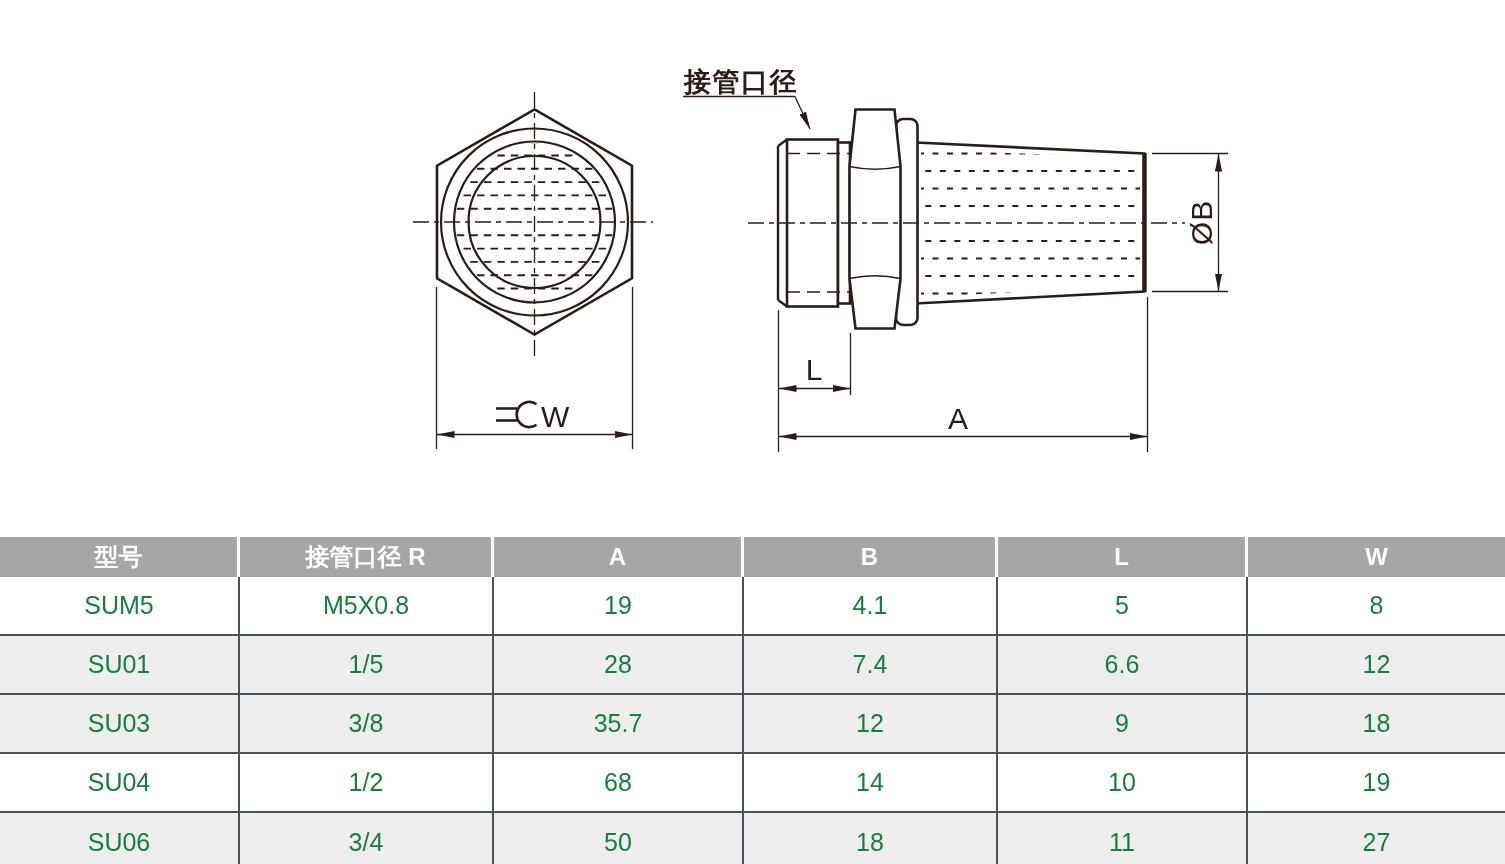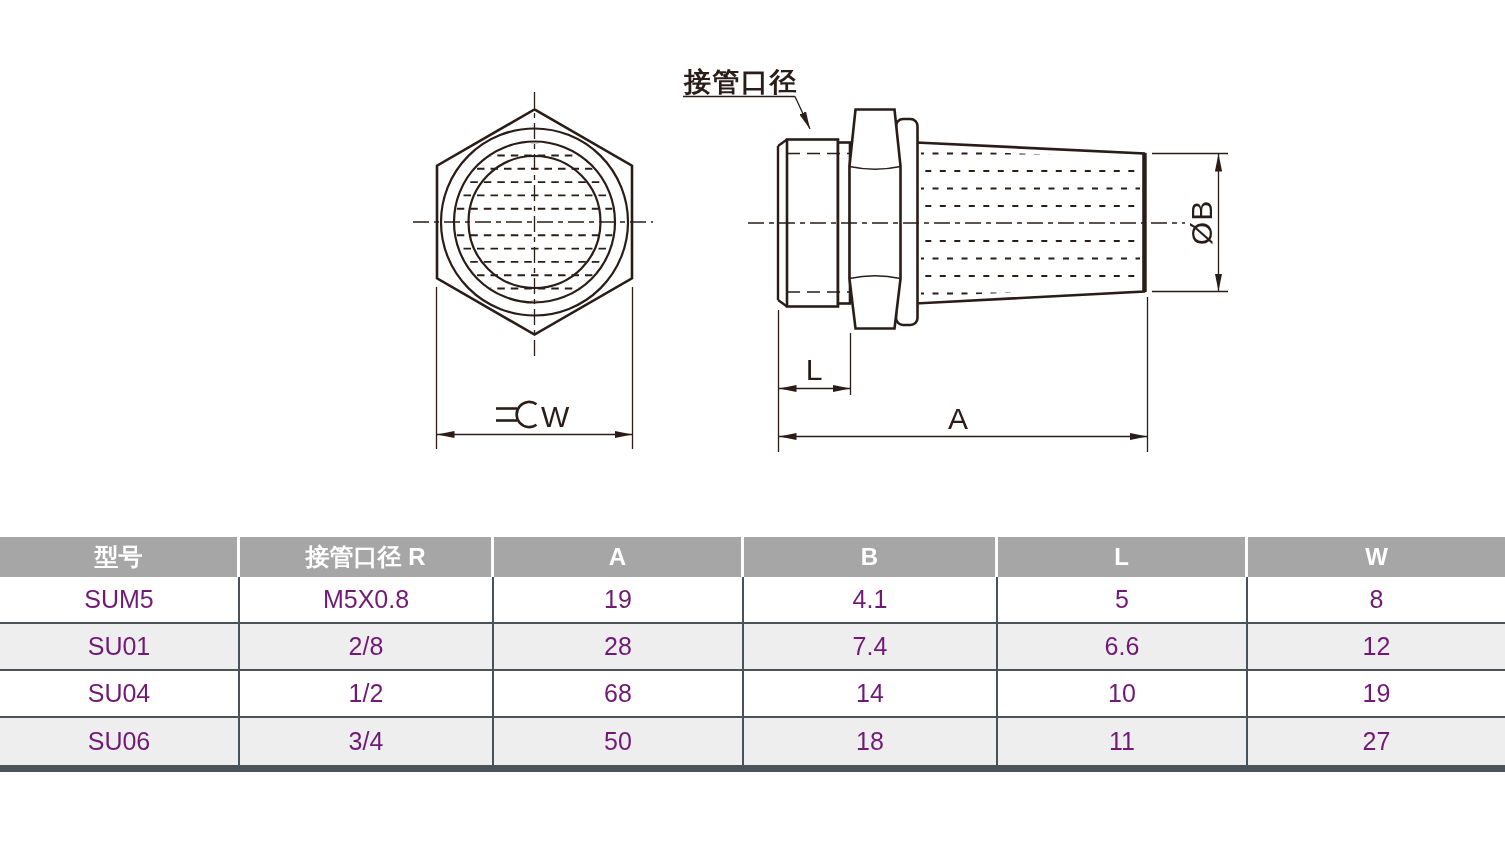--- a/index.html
+++ b/index.html
@@ -20,22 +20,22 @@
   #table-wrap{position:absolute;left:0;top:537px;width:1505px;border-bottom:7px solid #4a525a;}
   table{width:1505px;border-collapse:separate;border-spacing:0;table-layout:fixed;}
   th{
     background:#a6a6a6;color:#ffffff;font-size:24px;font-weight:bold;
     height:40px;text-align:center;vertical-align:middle;padding:0;
     border-right:3px solid #ffffff;
     margin-top:13px;
   }
   th:last-child{border-right:none;}
   td{
-    font-size:25px;color:#701a75;height:37px;text-align:center;vertical-align:middle;
-    padding:4px;border-right:2px solid #4a525a;border-bottom:2px solid #4a525a;
+    font-size:25px;color:#15803d;height:37px;text-align:center;vertical-align:middle;
+    padding:10px;border-right:2px solid #4a525a;border-bottom:2px solid #4a525a;
     background:#ffffff;
   }
   td:last-child{border-right:none;}
   tr.alt td{background:#eeeeef;margin-left:20px;}
   tr:last-child td{border-bottom:none;height:39px;}
 </style>
 </head>
 <body>
 
 <svg id="drawing" width="1505" height="537" viewBox="0 0 1505 537">
@@ -175,25 +175,33 @@
       <tr>
         <td>SUM5</td>
         <td>M5X0.8</td>
         <td>19</td>
         <td>4.1</td>
         <td>5</td>
         <td>8</td>
       </tr>
       <tr class="alt">
         <td>SU01</td>
-        <td>2/8</td>
+        <td>1/5</td>
         <td>28</td>
         <td>7.4</td>
         <td>6.6</td>
         <td>12</td>
+      </tr>
+      <tr class="alt">
+        <td>SU03</td>
+        <td>3/8</td>
+        <td>35.7</td>
+        <td>12</td>
+        <td>9</td>
+        <td>18</td>
       </tr>
       <tr>
         <td>SU04</td>
         <td>1/2</td>
         <td>68</td>
         <td>14</td>
         <td>10</td>
         <td>19</td>
       </tr>
       <tr class="alt">

